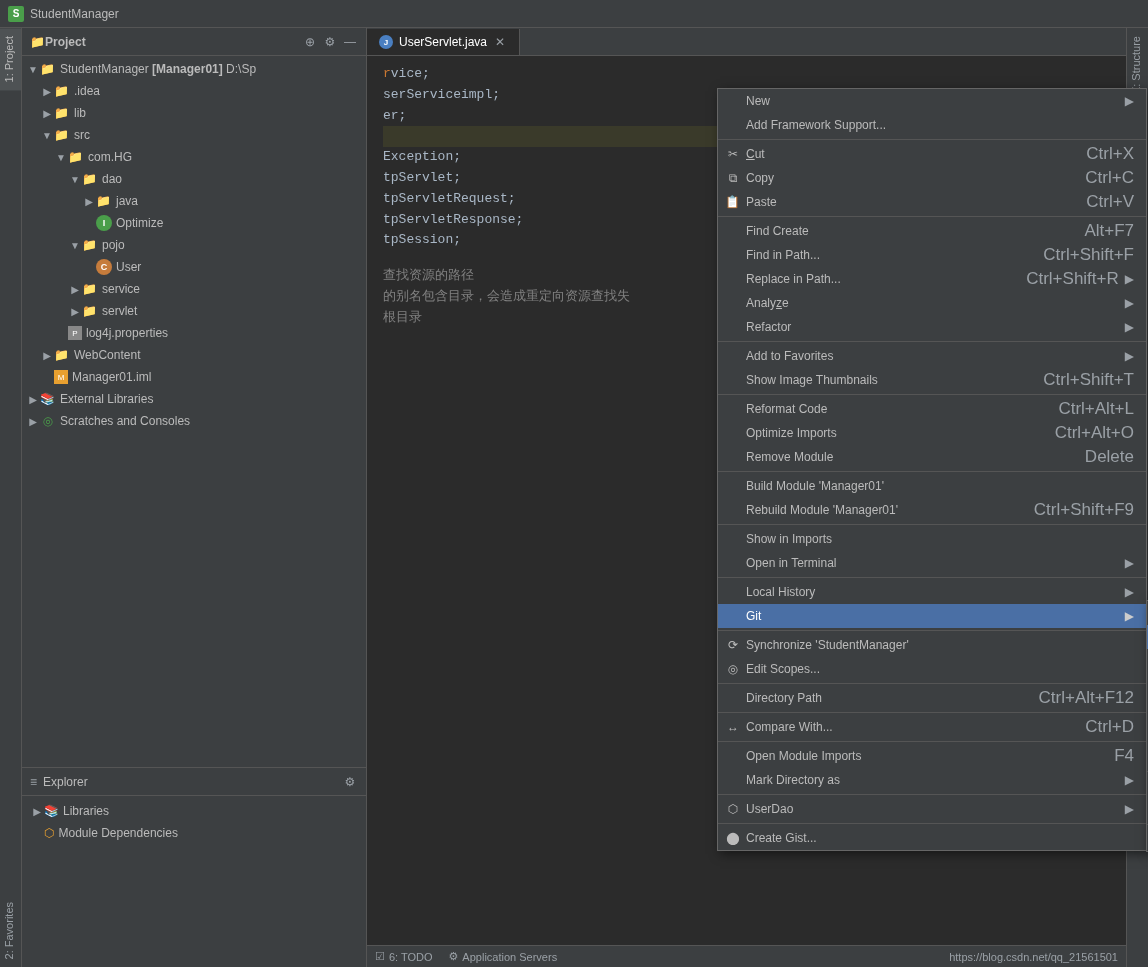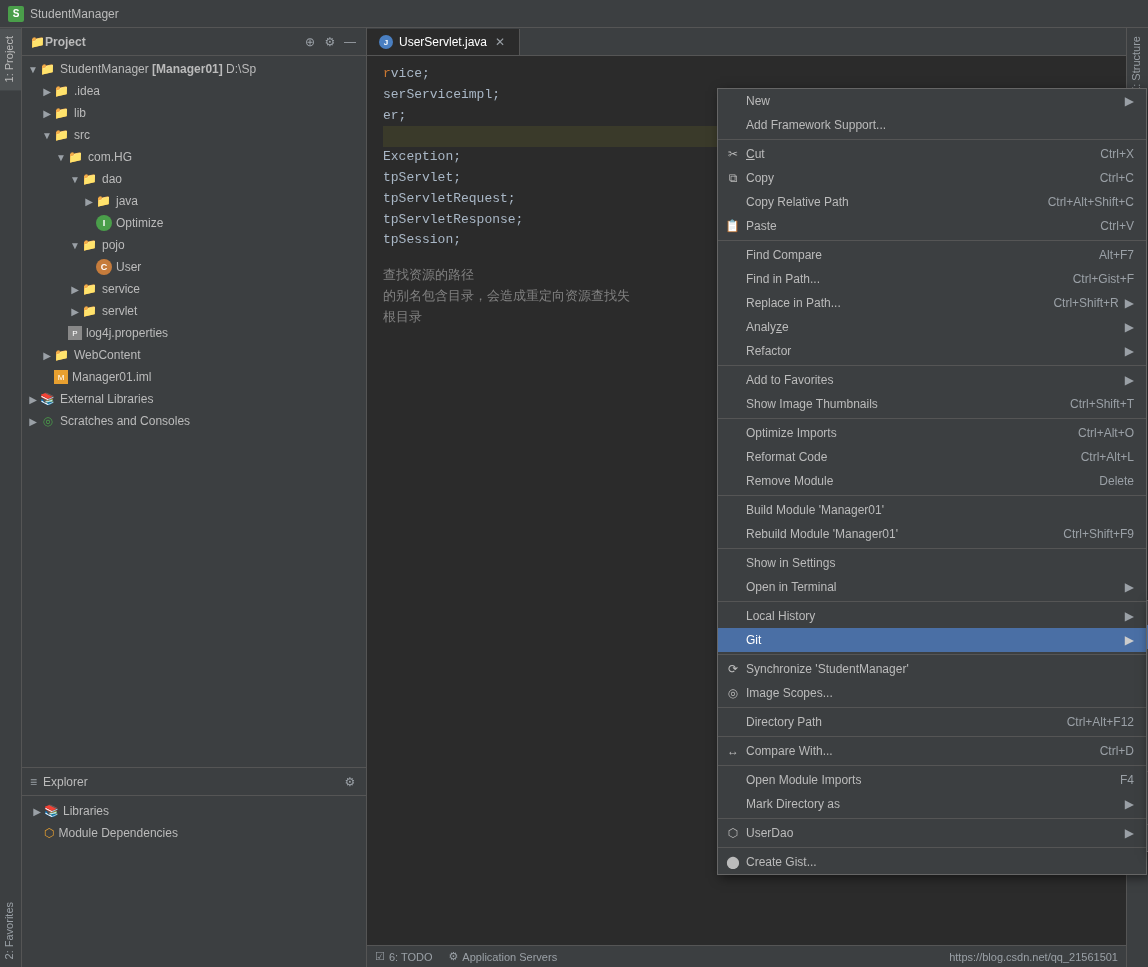--- a/index.html
+++ b/index.html
@@ -250,21 +250,21 @@
       position: relative;
       white-space: nowrap;
     }
     .menu-item.active, .menu-item.highlighted {
       background: #4a6fa5;
       color: white;
     }
     .menu-item .shortcut {
       margin-left: auto;
       color: #9aa0a6;
-      font-size: 12px;
+      font-size: 17px;
     }
     .menu-item .submenu-arrow {
       margin-left: auto;
       color: #9aa0a6;
     }
     .menu-separator {
       height: 1px;
       background: #555;
       margin: 2px 0;
     }
@@ -534,40 +534,36 @@
           <span class="shortcut">Ctrl+X</span>
         </div>
 
         <div class="menu-item">
           <span class="icon-area">⧉</span>
           <span>Copy</span>
           <span class="shortcut">Ctrl+C</span>
         </div>
 
 
-        <div class="menu-item">
-          <span>Copy Relative Path</span>
-          <span class="shortcut">Ctrl+Alt+Shift+C</span>
-        </div>
 
         <div class="menu-item">
           <span class="icon-area">📋</span>
           <span>Paste</span>
           <span class="shortcut">Ctrl+V</span>
         </div>
         <div class="menu-separator"></div>
 
         <div class="menu-item">
-          <span>Find Compare</span>
+          <span>Find Create</span>
           <span class="shortcut">Alt+F7</span>
         </div>
 
         <div class="menu-item">
           <span>Find in Path...</span>
-          <span class="shortcut">Ctrl+Gist+F</span>
+          <span class="shortcut">Ctrl+Shift+F</span>
         </div>
 
         <div class="menu-item">
           <span>Replace in Path...</span>
           <span class="shortcut">Ctrl+Shift+R</span>
           <span class="submenu-arrow" style="margin-left:6px">▶</span>
         </div>
 
         <div class="menu-item">
           <span>Analy<span style="text-decoration:underline">z</span>e</span>
@@ -585,47 +581,47 @@
           <span class="submenu-arrow" style="margin-left:auto">▶</span>
         </div>
 
         <div class="menu-item">
           <span>Show Image Thumbnails</span>
           <span class="shortcut">Ctrl+Shift+T</span>
         </div>
         <div class="menu-separator"></div>
 
         <div class="menu-item">
+          <span>Reformat Code</span>
+          <span class="shortcut">Ctrl+Alt+L</span>
+        </div>
+
+        <div class="menu-item">
           <span>Optimize Imports</span>
           <span class="shortcut">Ctrl+Alt+O</span>
         </div>
 
         <div class="menu-item">
-          <span>Reformat Code</span>
-          <span class="shortcut">Ctrl+Alt+L</span>
-        </div>
-
-        <div class="menu-item">
           <span>Remove Module</span>
           <span class="shortcut">Delete</span>
         </div>
         <div class="menu-separator"></div>
 
         <div class="menu-item">
           <span>Build Module 'Manager01'</span>
         </div>
 
         <div class="menu-item">
           <span>Rebuild Module 'Manager01'</span>
           <span class="shortcut">Ctrl+Shift+F9</span>
         </div>
         <div class="menu-separator"></div>
 
         <div class="menu-item">
-          <span>Show in Settings</span>
+          <span>Show in Imports</span>
         </div>
 
         <div class="menu-item">
           <span>Open in Terminal</span>
           <span class="submenu-arrow" style="margin-left:auto">▶</span>
         </div>
         <div class="menu-separator"></div>
 
         <div class="menu-item">
           <span>Local History</span>
@@ -638,21 +634,21 @@
         </div>
         <div class="menu-separator"></div>
 
         <div class="menu-item">
           <span class="icon-area">⟳</span>
           <span>Synchronize 'StudentManager'</span>
         </div>
 
         <div class="menu-item">
           <span class="icon-area">◎</span>
-          <span>Image Scopes...</span>
+          <span>Edit Scopes...</span>
         </div>
         <div class="menu-separator"></div>
 
         <div class="menu-item">
           <span>Directory Path</span>
           <span class="shortcut">Ctrl+Alt+F12</span>
         </div>
         <div class="menu-separator"></div>
 
         <div class="menu-item">

